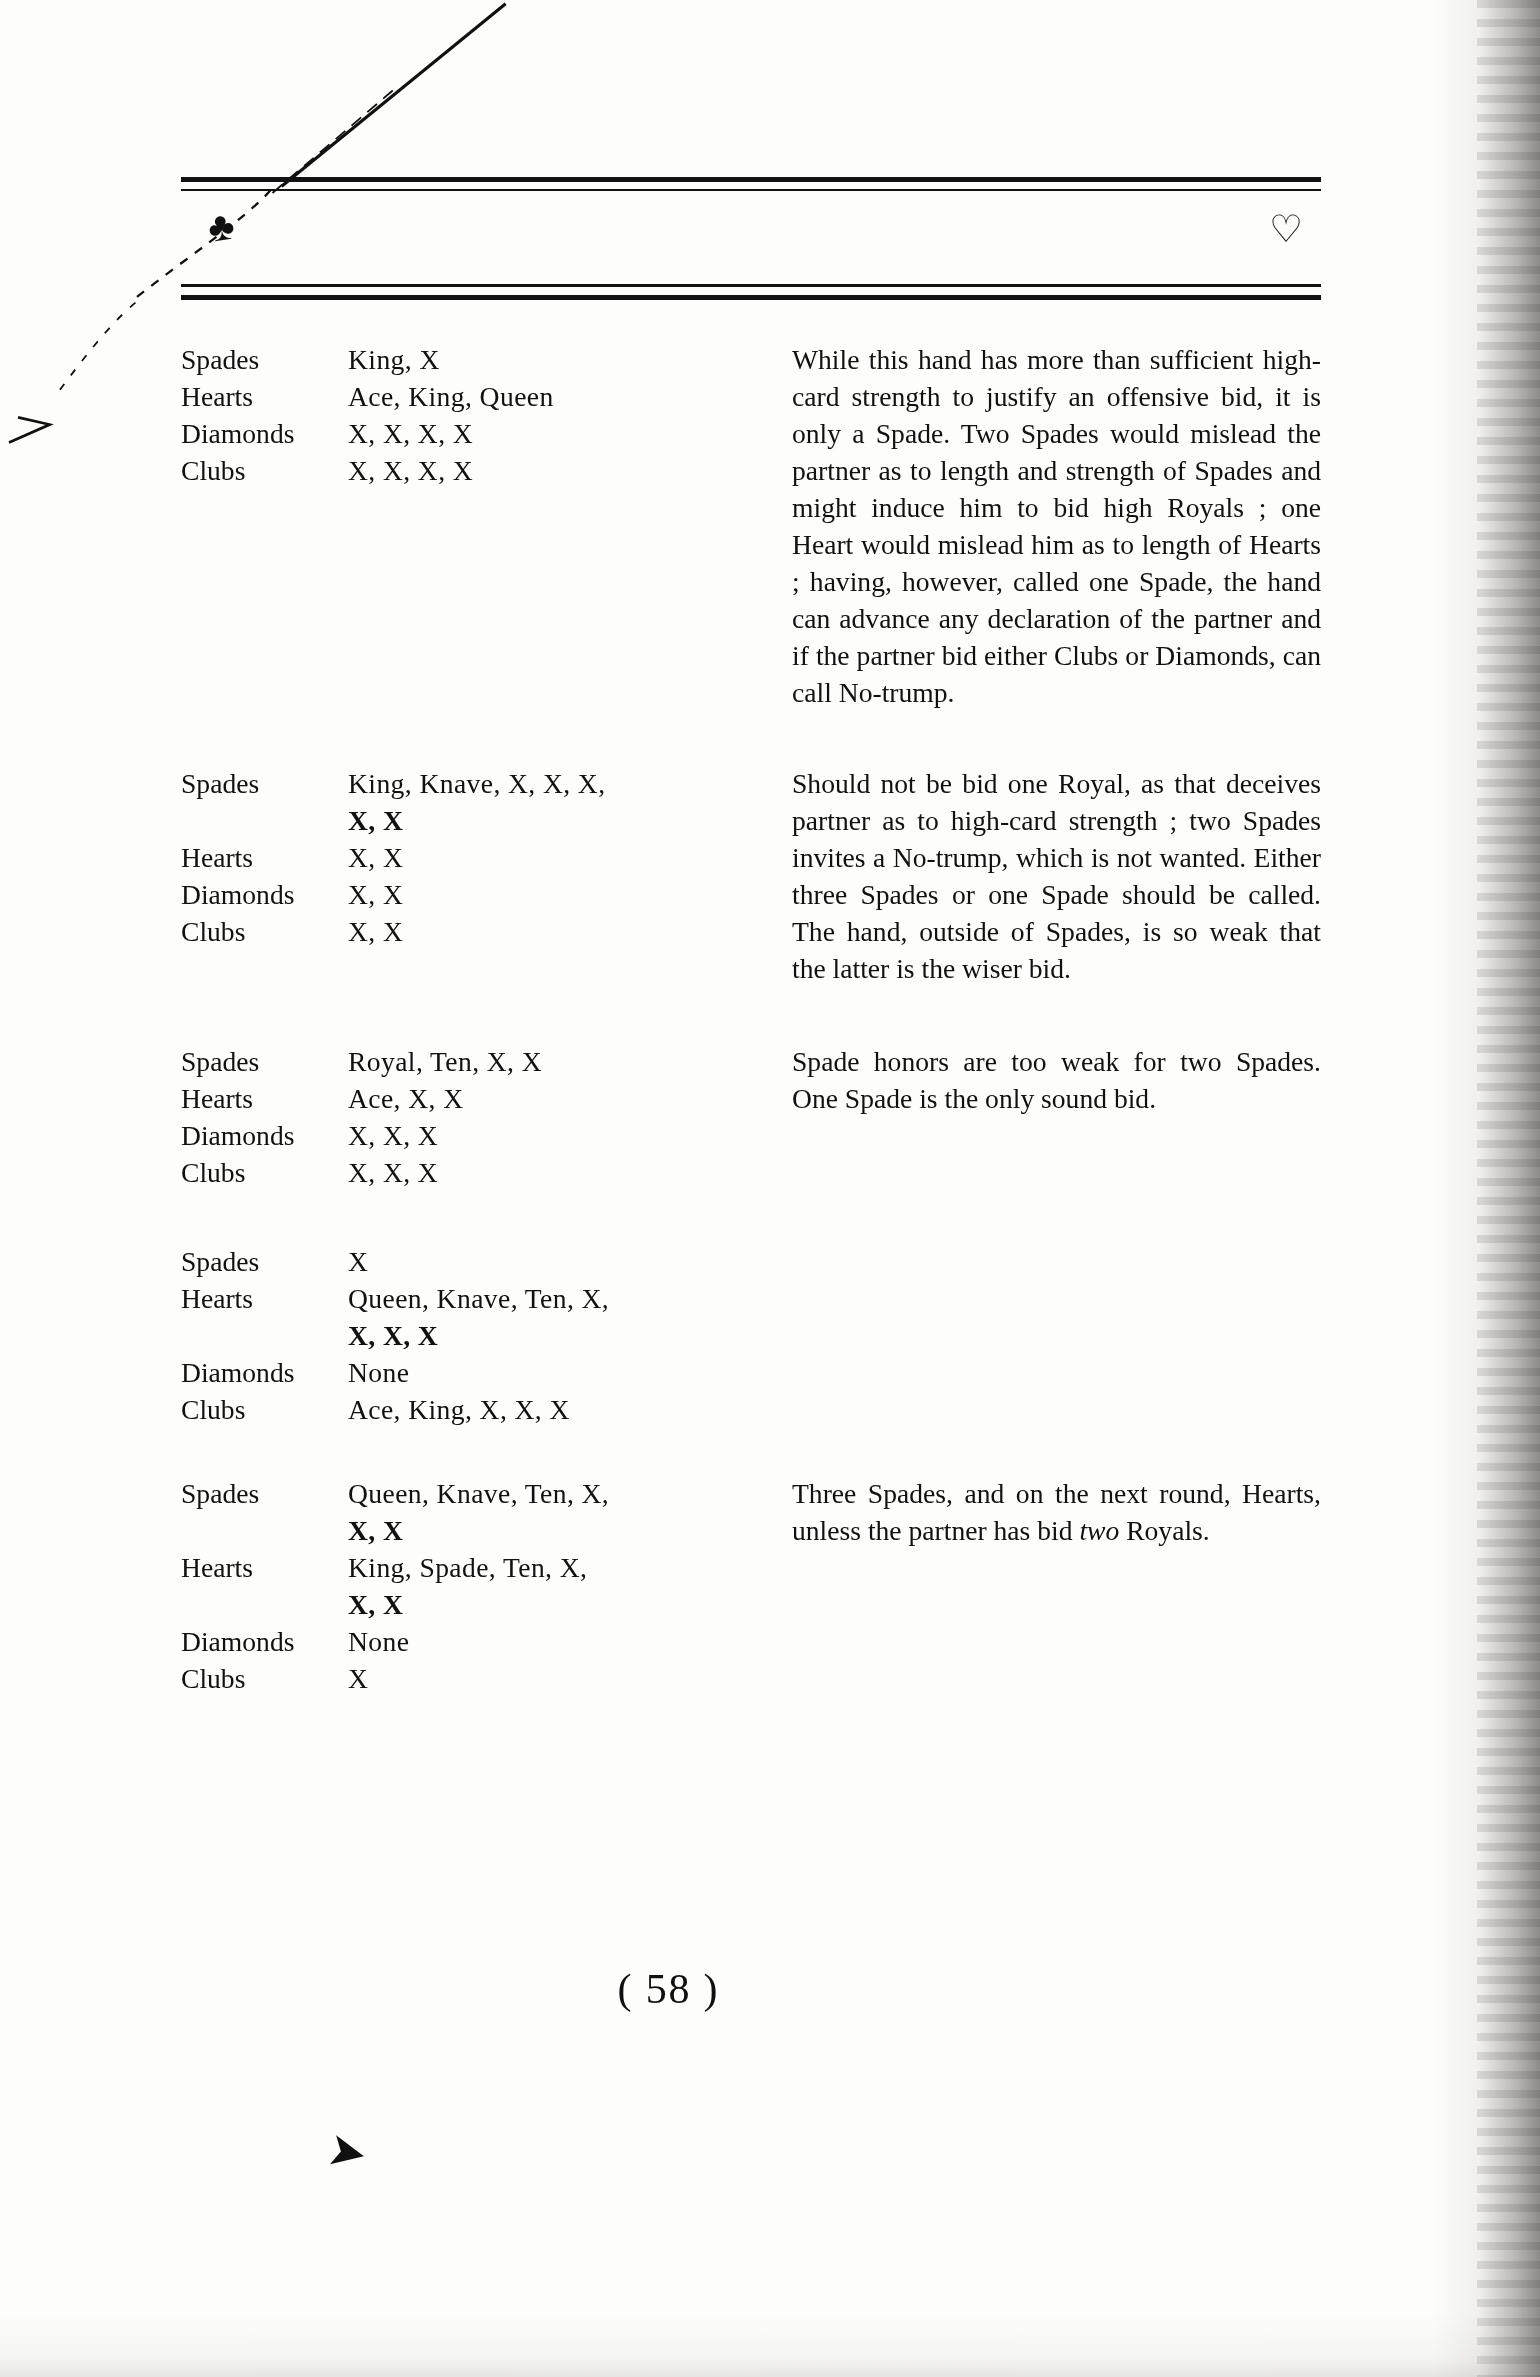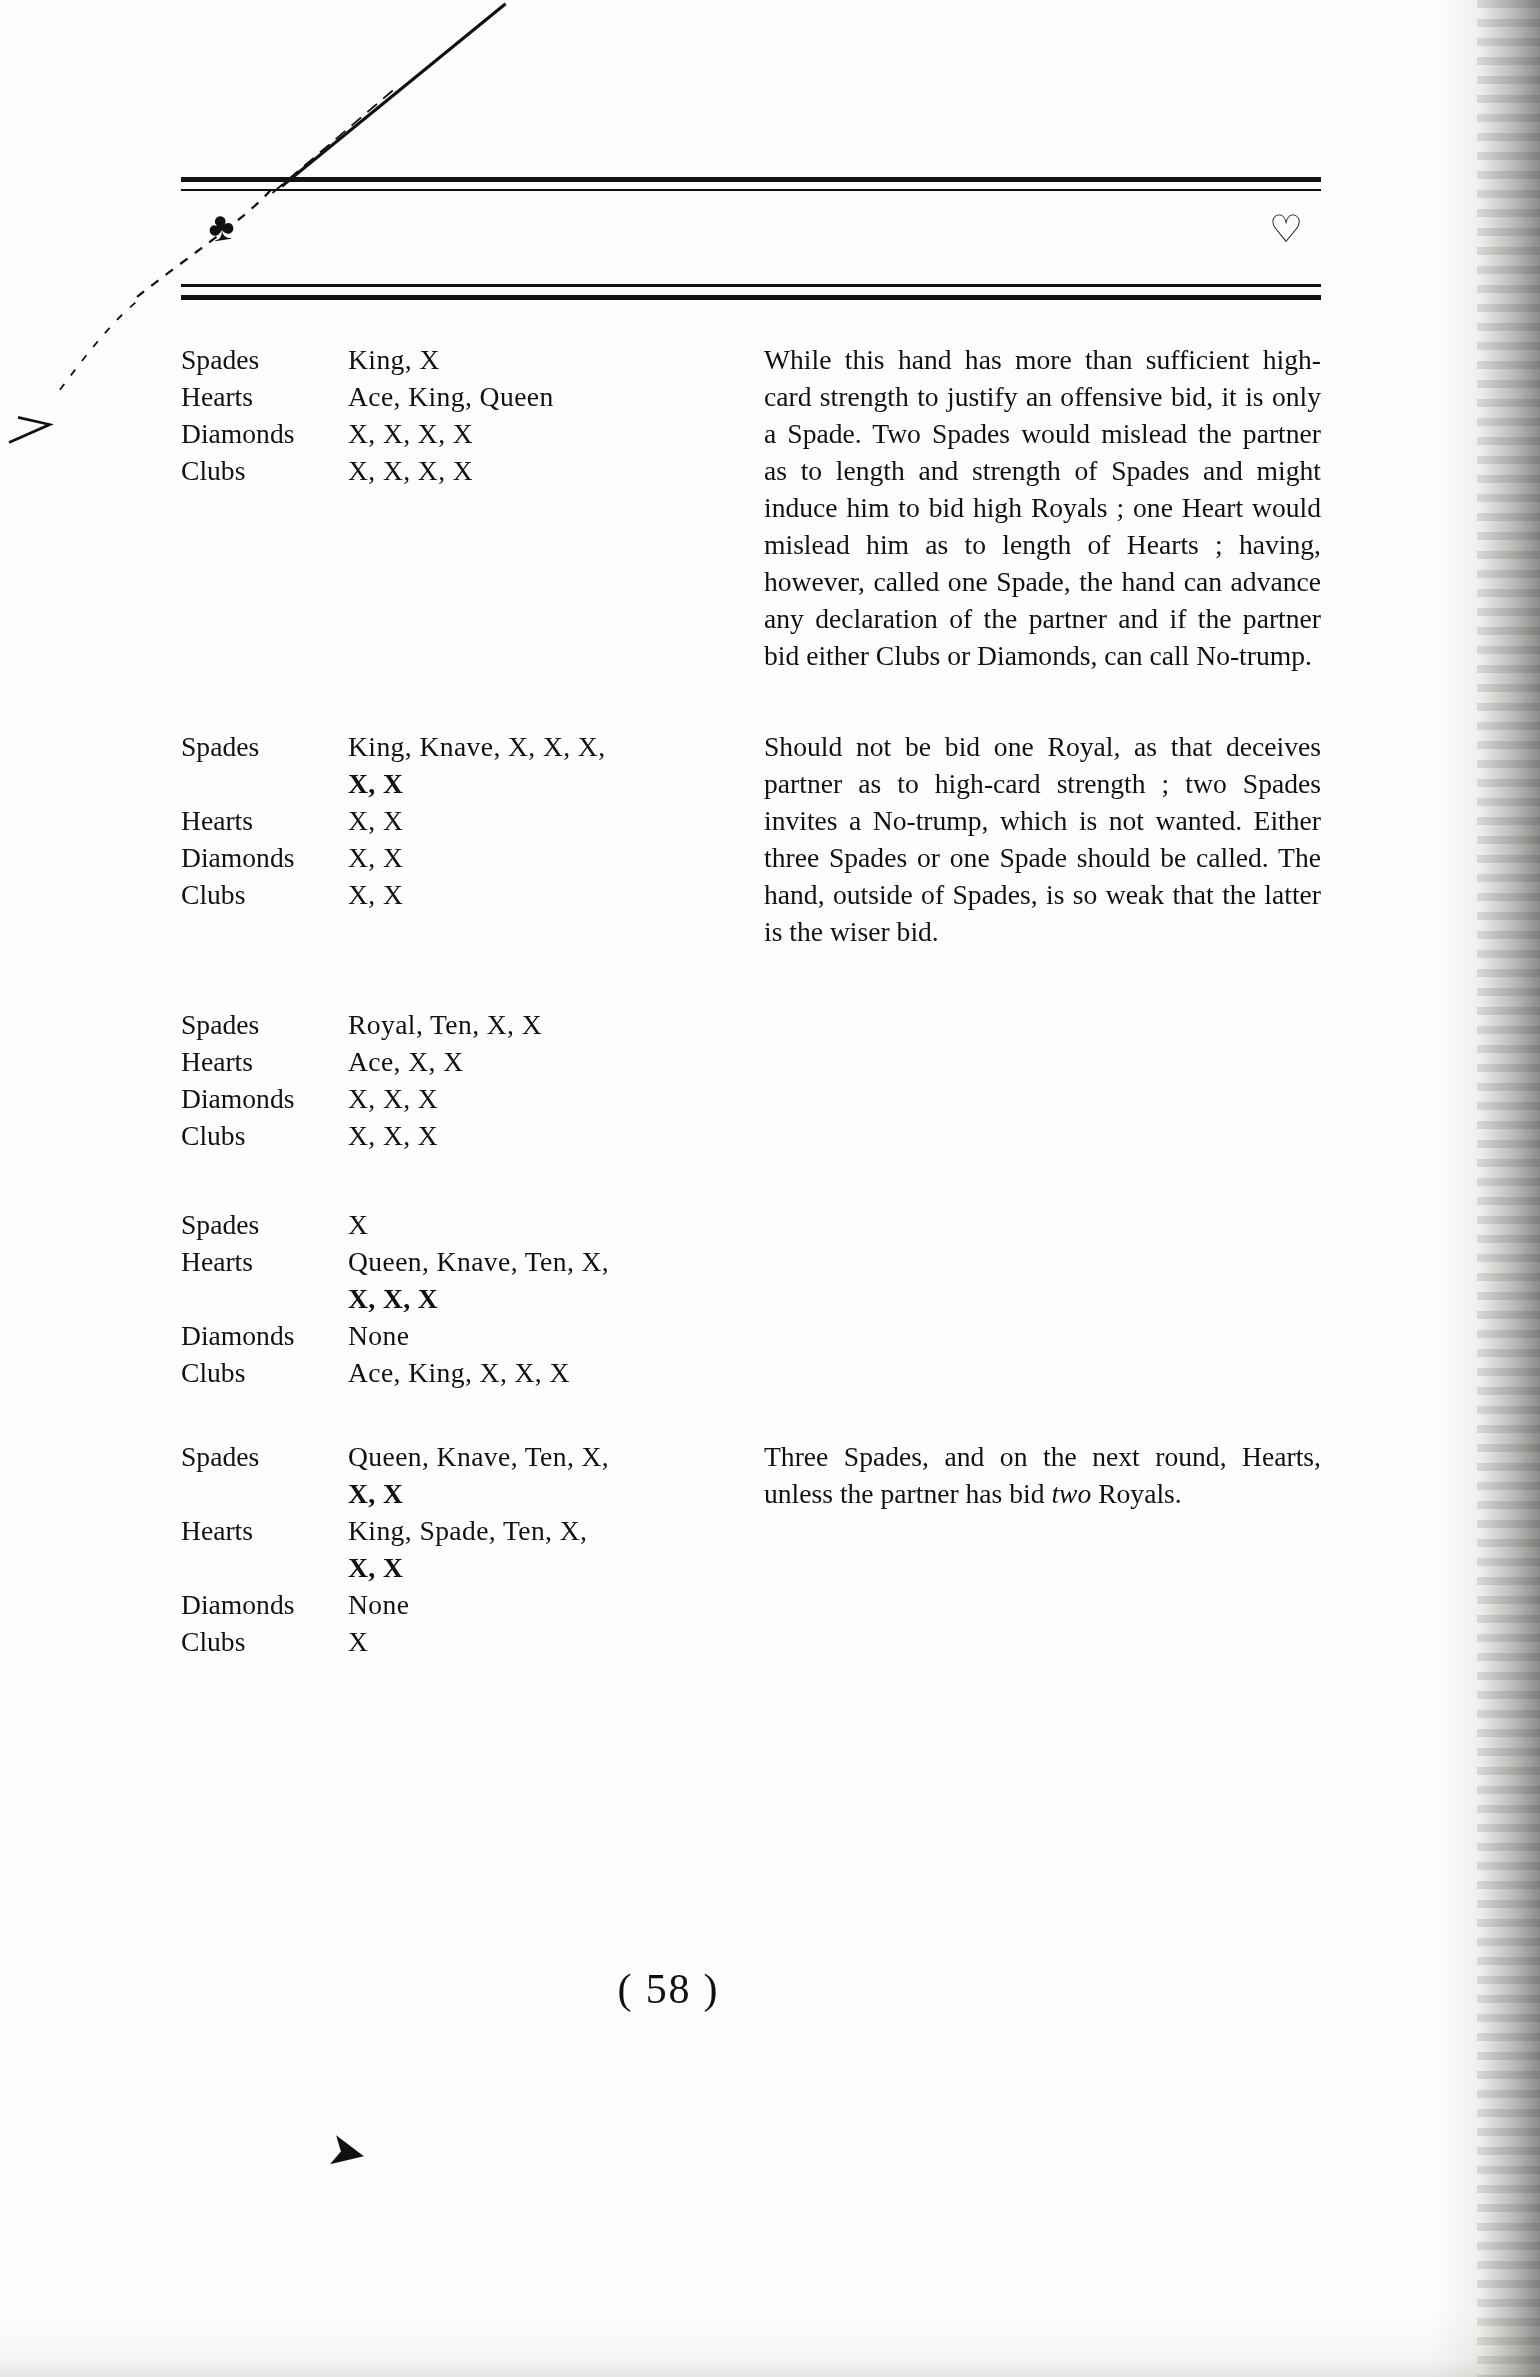--- a/index.html
+++ b/index.html
@@ -120,20 +120,21 @@
     position: absolute;
     left: 181px;
     top: 341px;
     width: 1140px;
   }
   .entry {
     position: relative;
     display: flex;
     width: 100%;
     margin-bottom: 43px;
+    gap: 28px;
   }
   .hand {
     width: 574px;
     flex: 0 0 574px;
     font-size: 27.6px;
     line-height: 37px;
   }
   .hand-row {
     display: flex;
     white-space: nowrap;
@@ -277,20 +278,21 @@
         </div>
         <div class="hand-row">
           <span class="suit-name">Diamonds</span>
           <span class="suit-cards">X, X, X</span>
         </div>
         <div class="hand-row">
           <span class="suit-name">Clubs</span>
           <span class="suit-cards">X, X, X</span>
         </div>
       </div>
+      <div class="note">Spade honors are too weak for two Spades. One Spade is the only sound bid.</div>
     </div>
 
     <div class="entry e4">
       <div class="hand">
         <div class="hand-row">
           <span class="suit-name">Spades</span>
           <span class="suit-cards">X</span>
         </div>
         <div class="hand-row">
           <span class="suit-name">Hearts</span>

